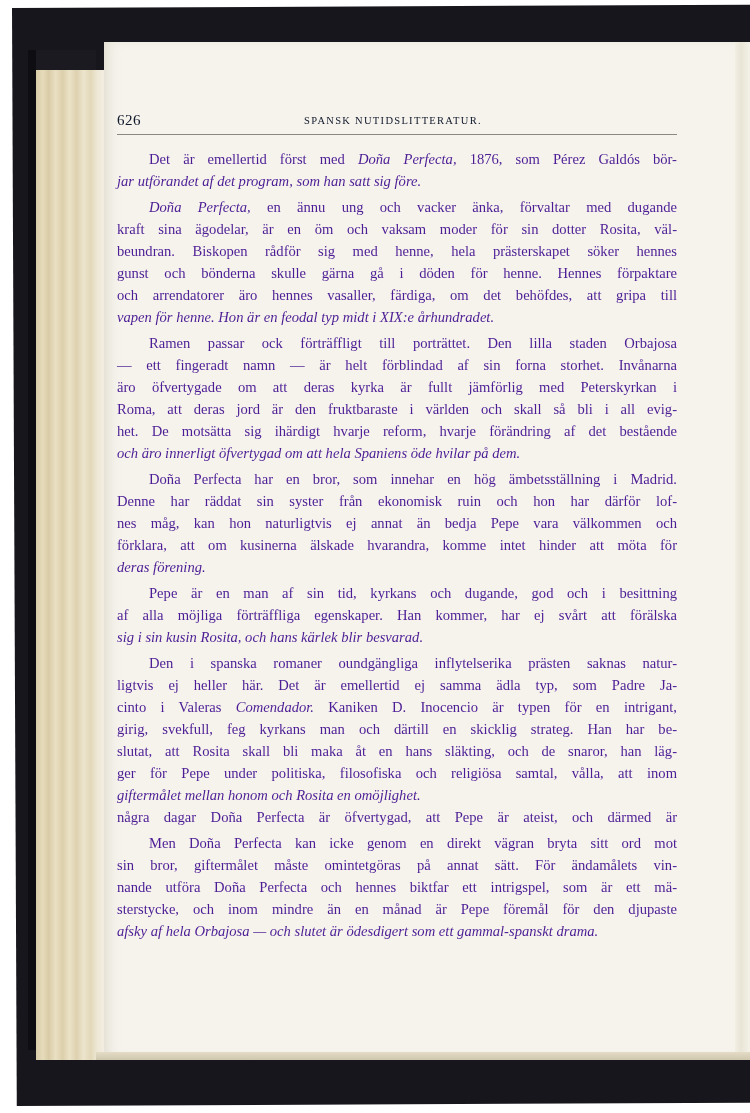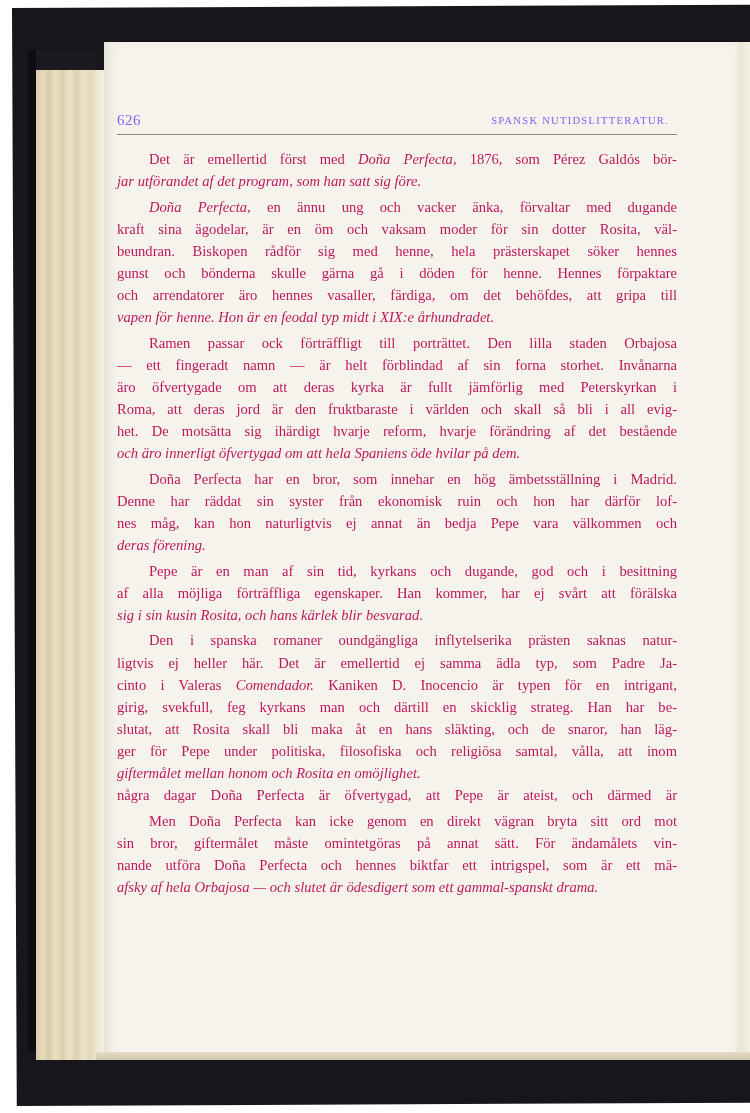--- a/index.html
+++ b/index.html
@@ -37,32 +37,32 @@
     position:absolute; left:735px; top:42px; width:15px; height:1018px;
     background:linear-gradient(90deg, #f1eee3 0%, #e9e5d6 40%, #f4f1e8 100%);
   }
   .bottom-edge {
     position:absolute; left:96px; top:1052px; width:654px; height:8px;
     background:linear-gradient(180deg,#e4dcc6,#cfc6ad);
   }
   .running-head {
     position:absolute; left:117px; top:110px; width:560px; height:24px;
     border-bottom:1px solid #8a8880;
-    color:#8b5cf6;
+    color:#0f172a;
   }
   .page-number {
     position:absolute; left:0; top:2px; font-size:15px; letter-spacing:0.5px;
   }
   .running-title {
-    position:absolute; left:0; right:8px; top:5px; text-align:right;
+    position:absolute; left:0; right:8px; top:5px; text-align:center;
     font-size:10.5px; letter-spacing:1.3px;
   }
   .body-text {
     position:absolute; left:117px; top:148px; width:560px;
-    color:#be185d;
+    color:#4c1d95;
     font-size:14.6px; line-height:22.1px;
   }
   .line {
     display:block; white-space:nowrap; text-align:justify; text-align-last:justify;
     height:22.1px;
   }
   .line.last { text-align-last:left;font-style:italic; }
   .line.indent { padding-left:32px; }
   .para { display:block; margin-bottom:3.5px; }
   .it { font-style:italic; }
@@ -101,20 +101,21 @@
       <span class="line"><span>— ett fingeradt namn — är helt förblindad af sin forna storhet. Invånarna</span></span>
       <span class="line"><span>äro öfvertygade om att deras kyrka är fullt jämförlig med Peterskyrkan i</span></span>
       <span class="line"><span>Roma, att deras jord är den fruktbaraste i världen och skall så bli i all evig-</span></span>
       <span class="line"><span>het. De motsätta sig ihärdigt hvarje reform, hvarje förändring af det bestående</span></span>
       <span class="line last"><span>och äro innerligt öfvertygad om att hela Spaniens öde hvilar på dem.</span></span>
     </div>
     <div class="para">
       <span class="line indent"><span>Doña Perfecta har en bror, som innehar en hög ämbetsställning i Madrid.</span></span>
       <span class="line"><span>Denne har räddat sin syster från ekonomisk ruin och hon har därför lof-</span></span>
       <span class="line"><span>nes måg, kan hon naturligtvis ej annat än bedja Pepe vara välkommen och</span></span>
+      <span class="line"><span>förklara, att om kusinerna älskade hvarandra, komme intet hinder att möta för</span></span>
       <span class="line last"><span>deras förening.</span></span>
     </div>
     <div class="para">
       <span class="line indent"><span>Pepe är en man af sin tid, kyrkans och dugande, god och i besittning</span></span>
       <span class="line"><span>af alla möjliga förträffliga egenskaper. Han kommer, har ej svårt att förälska</span></span>
       <span class="line last"><span>sig i sin kusin Rosita, och hans kärlek blir besvarad.</span></span>
     </div>
     <div class="para">
       <span class="line indent"><span>Den i spanska romaner oundgängliga inflytelserika prästen saknas natur-</span></span>
       <span class="line"><span>ligtvis ej heller här. Det är emellertid ej samma ädla typ, som Padre Ja-</span></span>
@@ -122,15 +123,16 @@
       <span class="line"><span>girig, svekfull, feg kyrkans man och därtill en skicklig strateg. Han har be-</span></span>
       <span class="line"><span>slutat, att Rosita skall bli maka åt en hans släkting, och de snaror, han läg-</span></span>
       <span class="line"><span>ger för Pepe under politiska, filosofiska och religiösa samtal, vålla, att inom</span></span>
       <span class="line last"><span>giftermålet mellan honom och Rosita en omöjlighet.</span></span>
       <span class="line"><span>några dagar Doña Perfecta är öfvertygad, att Pepe är ateist, och därmed är</span></span>
     </div>
     <div class="para">
       <span class="line indent"><span>Men Doña Perfecta kan icke genom en direkt vägran bryta sitt ord mot</span></span>
       <span class="line"><span>sin bror, giftermålet måste omintetgöras på annat sätt. För ändamålets vin-</span></span>
       <span class="line"><span>nande utföra Doña Perfecta och hennes biktfar ett intrigspel, som är ett mä-</span></span>
+      <span class="line"><span>sterstycke, och inom mindre än en månad är Pepe föremål för den djupaste</span></span>
       <span class="line last"><span>afsky af hela Orbajosa — och slutet är ödesdigert som ett gammal-spanskt drama.</span></span>
     </div>
   </div>
 
 </body></html>

